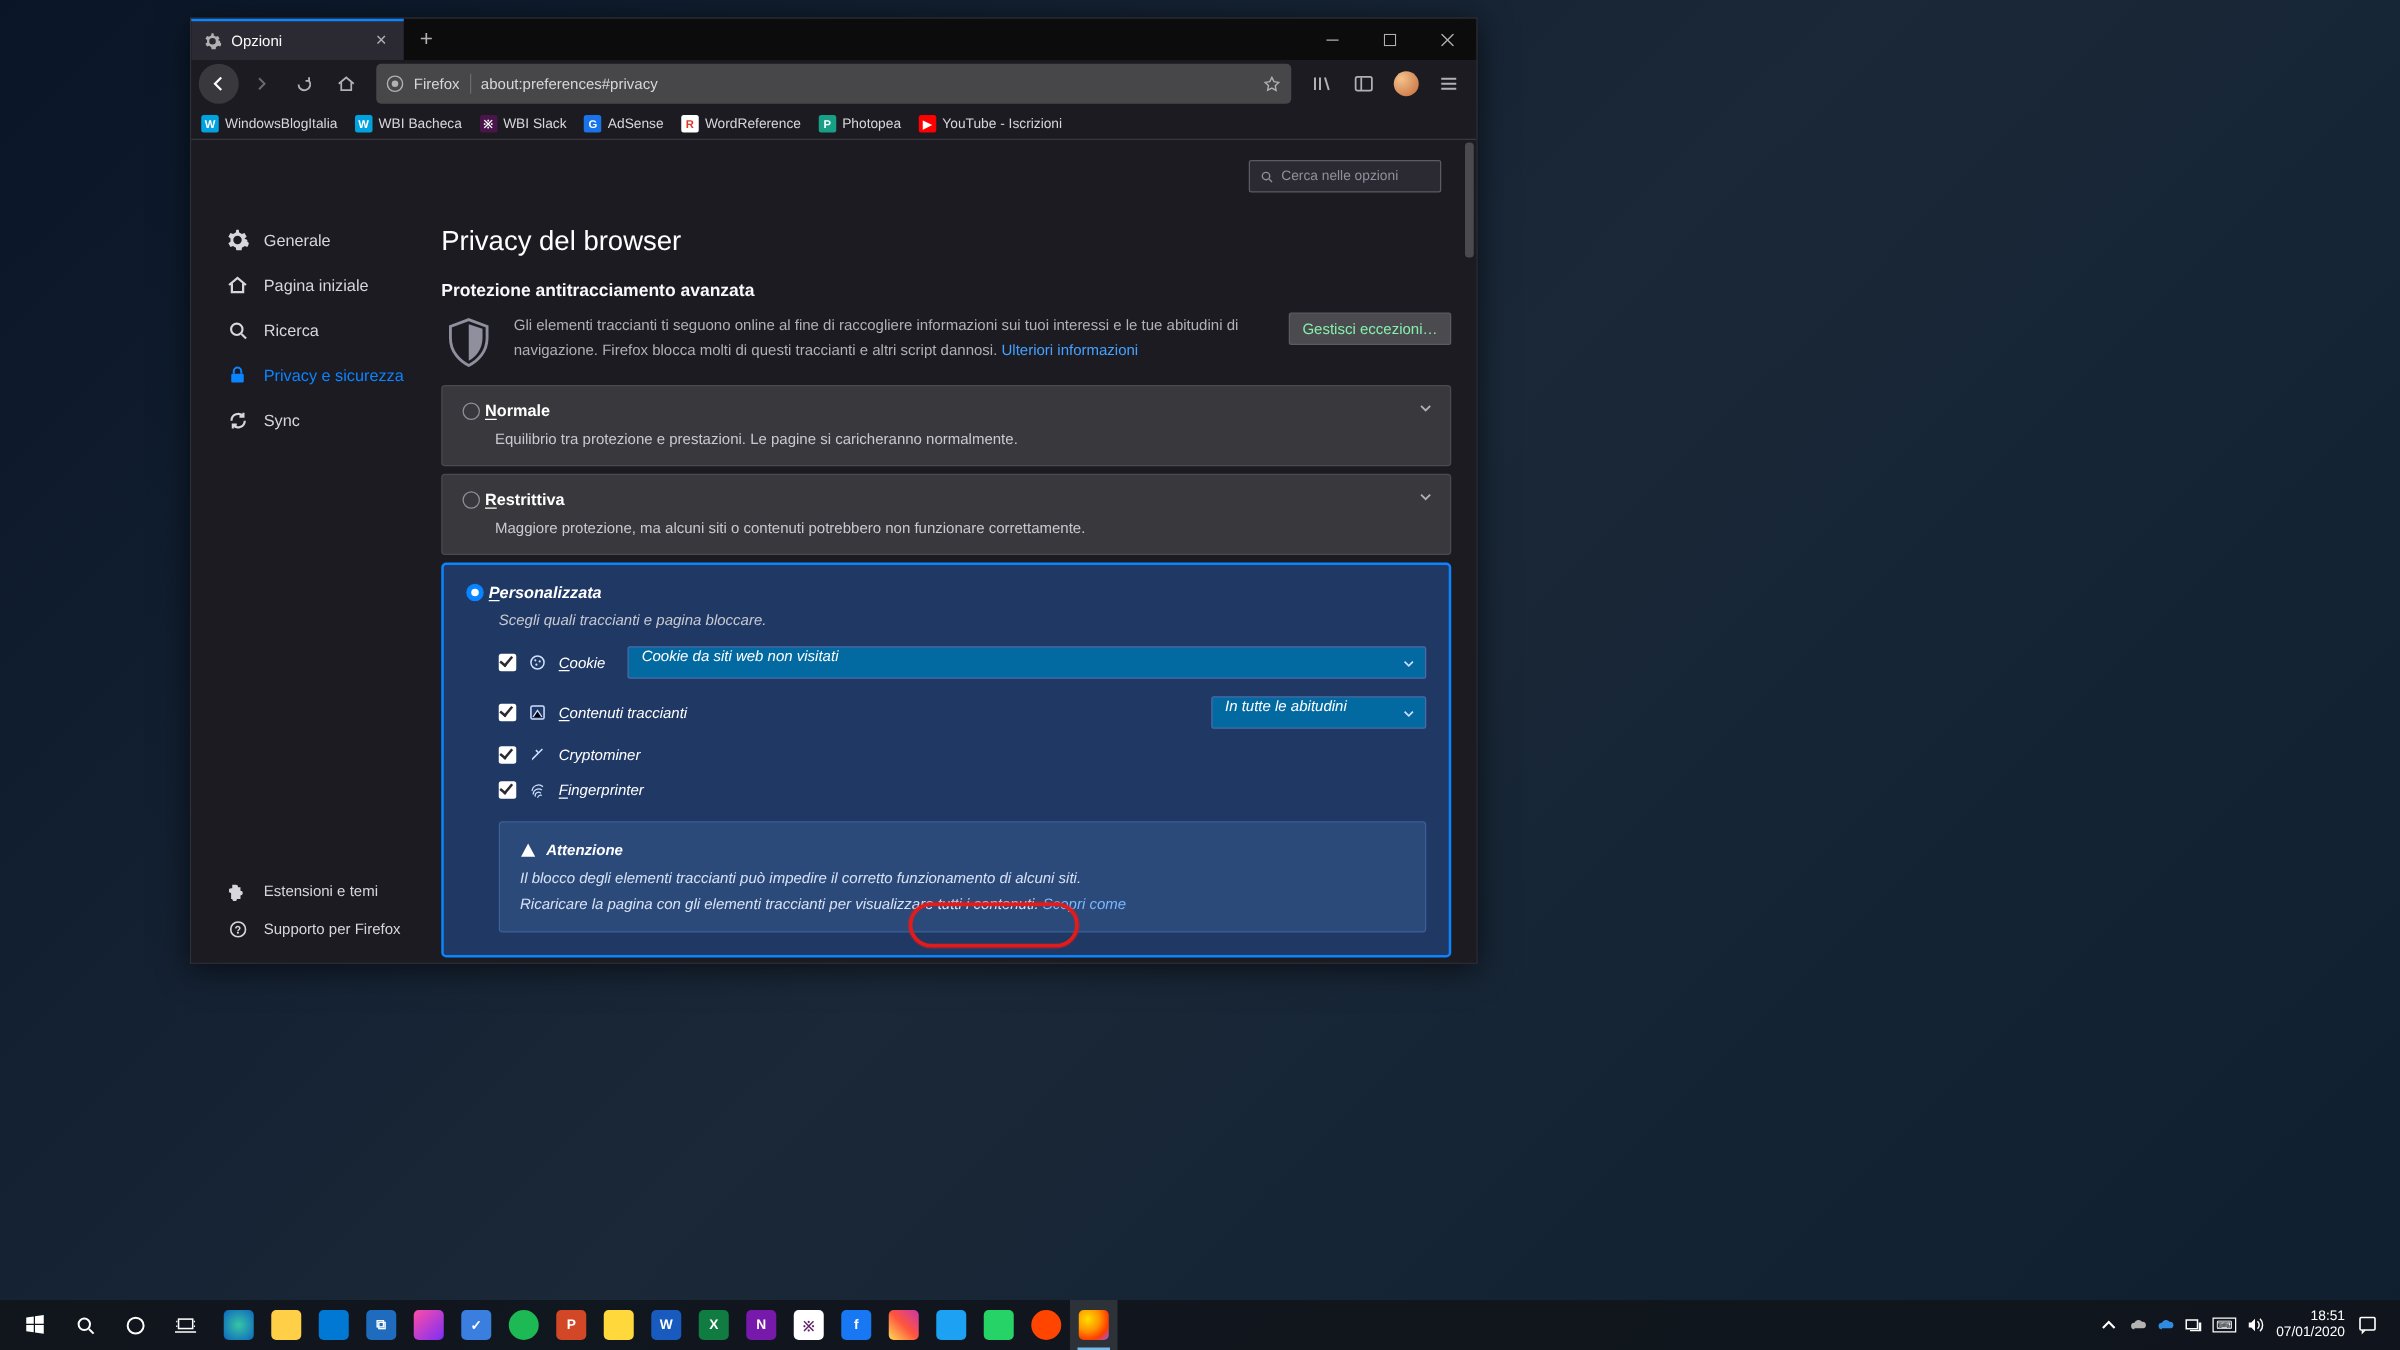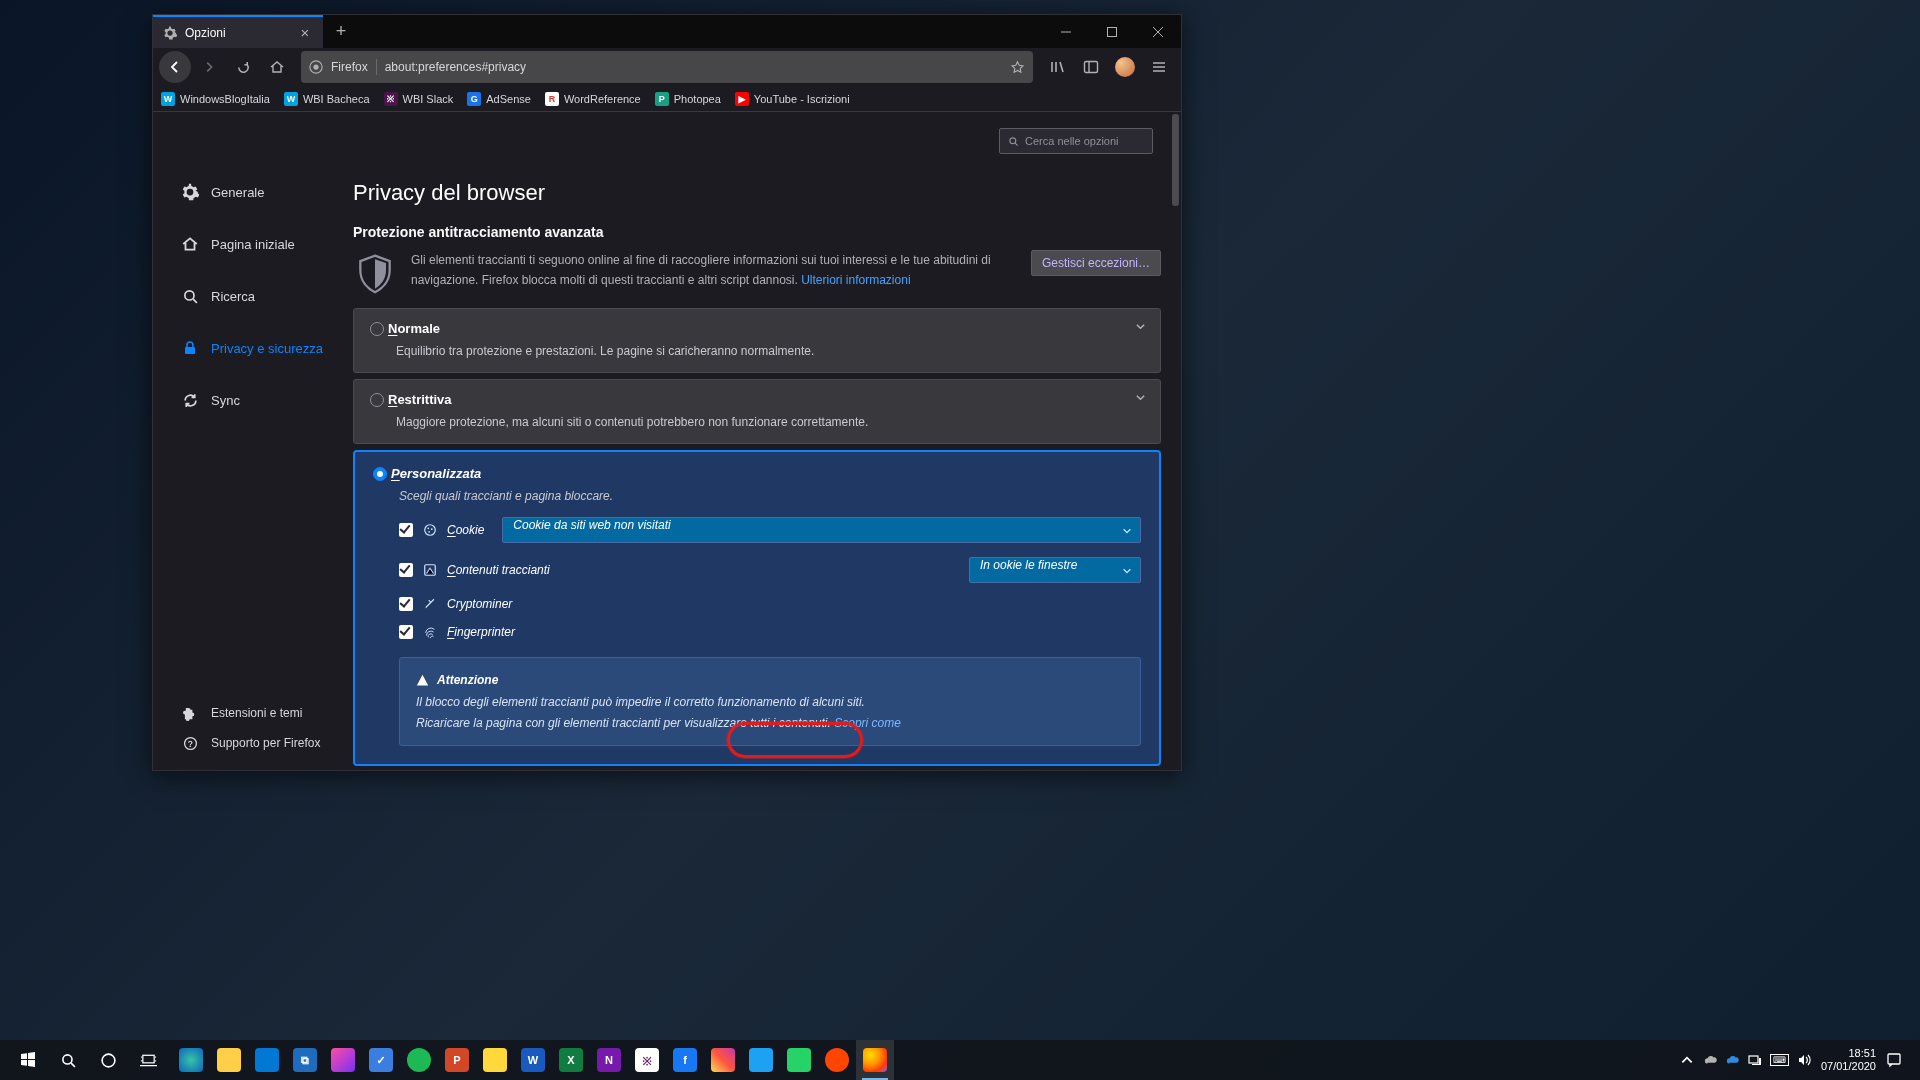--- a/index.html
+++ b/index.html
@@ -38,41 +38,41 @@
 
 .bookmarks { height: 26px; background: #1c1b22; border-bottom: 1px solid #38383d; display: flex; align-items: center; padding: 0 8px; gap: 14px; }
 .bm { display: flex; align-items: center; gap: 5px; color: #d7d7db; font-size: 11px; white-space: nowrap; }
 .bm .bico { width: 14px; height: 14px; border-radius: 2px; display: flex; align-items: center; justify-content: center; font-size: 9px; font-weight: bold; color: #fff; }
 
 
 .content { flex: 1; position: relative; background: #1c1b22; display: flex; overflow: hidden; }
 .scrollbar { position: absolute; right: 0; top: 0; width: 11px; height: 100%; background: #1c1b22; }
 .scrollbar .thumb { position: absolute; left: 2px; top: 2px; width: 7px; height: 92px; background: #4a4a4f; border-radius: 3px; }
 
-.sidebar { width: 200px; padding: 62px 0 0 28px; display: flex; flex-direction: column; gap: 16px; }
+.sidebar { width: 200px; padding: 62px 0 0 28px; display: flex; flex-direction: column; gap: 0; }
 .side-item { display: flex; align-items: center; gap: 12px; height: 36px; color: #d7d7db; font-size: 13px; cursor: default; }
 .side-item.active { color: #0a84ff; }
 .side-item .sico { width: 18px; height: 18px; display: flex; align-items: center; justify-content: center; }
 .sidebar-bottom { position: absolute; left: 28px; bottom: 12px; display: flex; flex-direction: column; gap: 0; }
 .sidebar-bottom .side-item { height: 30px; font-size: 12px; }
 
 .main { flex: 1; padding: 16px 20px 16px 0; position: relative; }
 .search-box { position: absolute; right: 28px; top: 16px; width: 154px; height: 26px;
   background: #2b2a33; border: 1px solid #5b5b66; border-radius: 2px; display: flex; align-items: center; padding: 0 8px; gap: 6px;
   color: #8f8f9d; font-size: 11px;
 }
 
 .page-title { color: #fff; font-size: 22px; font-weight: 300; margin: 52px 0 18px 0; }
 .section-title { color: #f9f9fa; font-size: 14px; font-weight: 600; margin-bottom: 10px; }
 
 .intro-row { display: flex; align-items: flex-start; gap: 14px; margin-bottom: 12px; }
 .shield { width: 44px; height: 44px; flex-shrink: 0; margin-top: 2px; }
 .intro-text { flex: 1; color: #b1b1b3; font-size: 12px; line-height: 1.7; }
 .intro-text a { color: #45a1ff; text-decoration: none; }
-.manage-btn { background: #4a4a4f; color: #c4b5fd; border: 1px solid #5b5b66; border-radius: 2px;
+.manage-btn { background: #4a4a4f; color: #86efac; border: 1px solid #5b5b66; border-radius: 2px;
   padding: 5px 10px; font-size: 12px; white-space: nowrap; align-self: flex-start; }
 
 .panel { background: #38383d; border: 1px solid #4a4a4f; border-radius: 3px; padding: 12px 16px 14px 16px; margin-bottom: 6px; position: relative; }
 .panel.selected { background: #203864; border: 2px solid #0a84ff; border-radius: 4px; padding: 14px 18px 18px 18px; font-style: italic; }
 .panel-head { display: flex; align-items: center; gap: 4px; }
 .radio { width: 14px; height: 14px; border-radius: 50%; border: 1.5px solid #8f8f9d; flex-shrink: 0; position: relative; }
 .radio.on { border-color: #0a84ff; background: #0a84ff; }
 .radio.on::after { content:""; position:absolute; inset:3px; background:#fff; border-radius:50%; }
 .panel-title { color: #fff; font-size: 13px; font-weight: 600; }
 .panel-title u { text-decoration: underline; text-underline-offset: 2px; }
@@ -377,21 +377,21 @@
         </div>
 
         <div class="opt-row">
           <span class="chk"></span>
           <svg class="opt-ico" viewBox="0 0 16 16">
               <rect x="2" y="2" width="12" height="12" rx="1.5" fill="none" stroke="#cfe0ff" stroke-width="1.4"></rect>
               <path stroke="#cfe0ff" stroke-width="1.2" d="M4 12l4-6 4 6"></path>
             </svg>
           <span><span class="und">C</span>ontenuti traccianti</span>
           <div class="select right">
-            <span>In ookie le finestre</span>
+            <span>In tutte le abitudini</span>
             <svg class="dd" width="10" height="10" viewBox="0 0 12 12">
                 <path fill="none" stroke="#cfe0ff" stroke-width="1.6" d="M2 4l4 4 4-4"></path>
               </svg>
           </div>
         </div>
 
         <div class="opt-row">
           <span class="chk"></span>
           <svg class="opt-ico" viewBox="0 0 16 16">
               <path fill="#cfe0ff" d="M3 13L13 3l-1-1-3 3-2-2-1 1 2 2-5 5z"></path>

